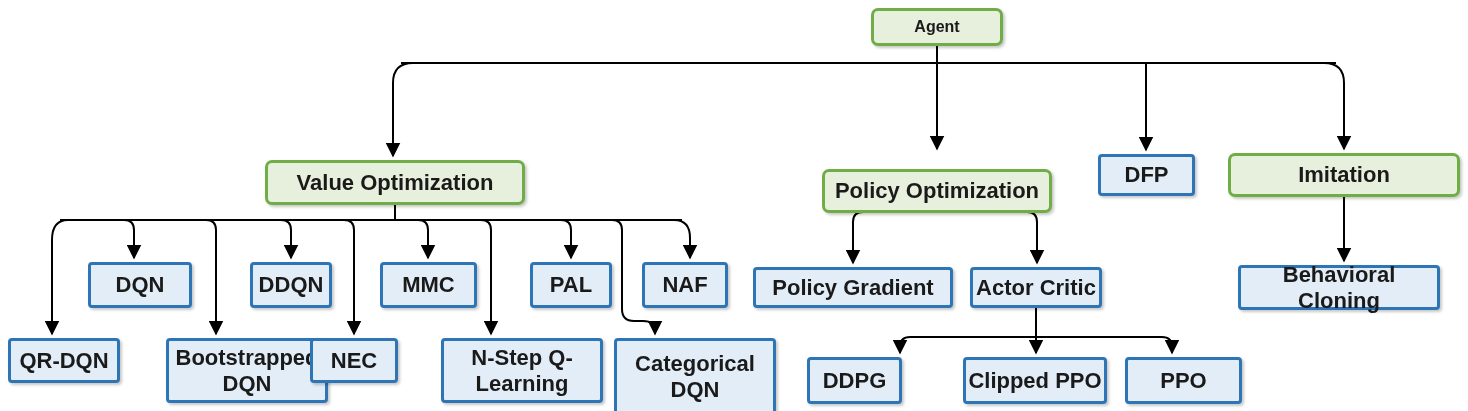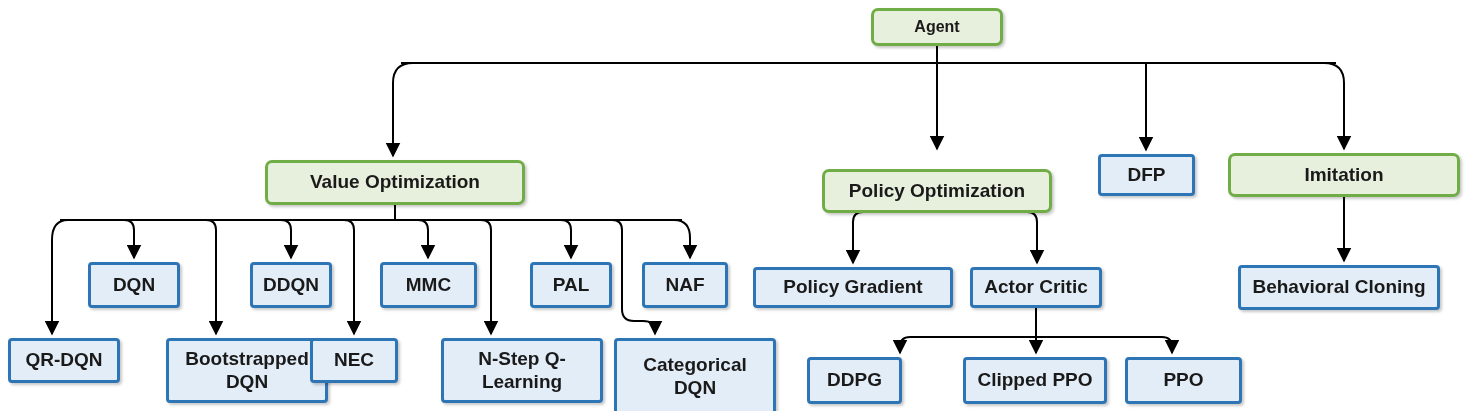--- a/index.html
+++ b/index.html
@@ -12,21 +12,21 @@
     position:relative; width:1468px; height:411px; background:var(--bg);
     font-family:"Liberation Sans", sans-serif; overflow:hidden;
   }
   .edges{position:absolute; left:0; top:0; width:1468px; height:411px;}
   .edge{fill:none; stroke:var(--line); stroke-width:2;}
   .arrowhead{fill:var(--line);}
   .node{
     position:absolute; box-sizing:border-box;
     display:flex; align-items:center; justify-content:center;
     text-align:center; font-weight:bold; color:var(--text);
-    font-size:19px; line-height:1.18;
+    font-size:22px; line-height:1.18;
     box-shadow:2px 2px 3px rgba(0,0,0,0.22);
   }
   .node.green{
     background:var(--green-fill); border:3px solid var(--green-border);
     border-radius:7px;
   }
   .node.blue{
     background:var(--blue-fill); border:3px solid var(--blue-border);
     border-radius:4px;
     text-align:center;
@@ -76,21 +76,21 @@
     <path class="edge" d="M1344,197 L1344,261" marker-end="url(#arrow)"></path>
   </svg>
 
   <div class="node green lv1" style="left:871px;top:8px;width:132px;height:38px">Agent</div>
 
   <div class="node green" style="left:265px;top:160px;width:260px;height:45px">Value Optimization</div>
   <div class="node green" style="left:822px;top:169px;width:230px;height:44px">Policy Optimization</div>
   <div class="node blue" style="left:1098px;top:154px;width:97px;height:42px">DFP</div>
   <div class="node green" style="left:1228px;top:153px;width:232px;height:44px">Imitation</div>
 
-  <div class="node blue" style="left:88px;top:262px;width:92px;height:46px">DQN</div>
+  <div class="node blue" style="left:88px;top:262px;width:104px;height:46px">DQN</div>
   <div class="node blue" style="left:380px;top:262px;width:97px;height:46px">MMC</div>
   <div class="node blue" style="left:250px;top:262px;width:82px;height:46px">DDQN</div>
   <div class="node blue" style="left:530px;top:262px;width:82px;height:46px">PAL</div>
   <div class="node blue" style="left:642px;top:262px;width:86px;height:46px">NAF</div>
 
   <div class="node blue" style="left:8px;top:338px;width:112px;height:45px">QR-DQN</div>
   <div class="node blue pad" style="left:135px;top:338px;width:162px;height:65px">Bootstrapped DQN</div>
   <div class="node blue" style="left:310px;top:338px;width:88px;height:45px">NEC</div>
   <div class="node blue pad" style="left:410px;top:338px;width:162px;height:65px">N-Step Q-Learning</div>
   <div class="node blue pad" style="left:583px;top:338px;width:162px;height:77px">Categorical DQN</div>

